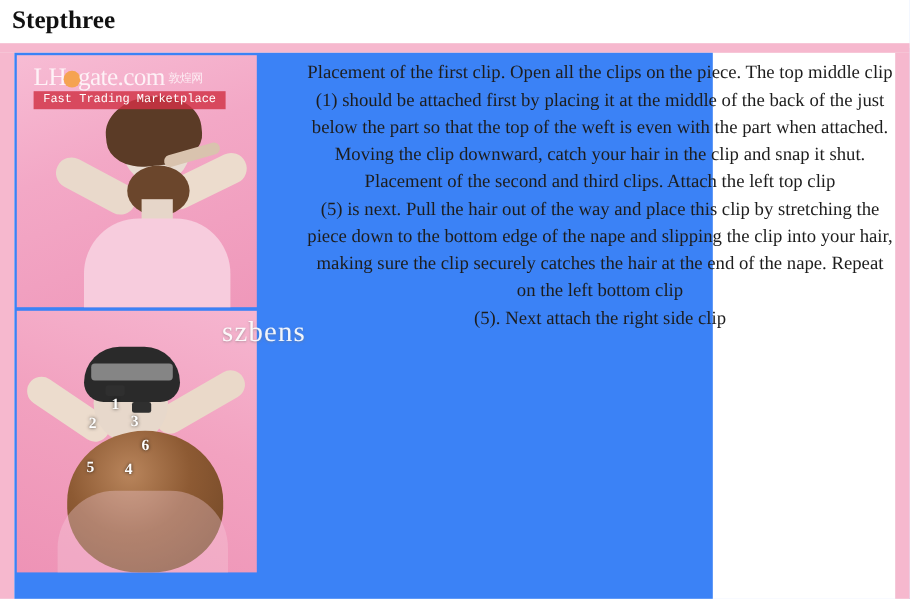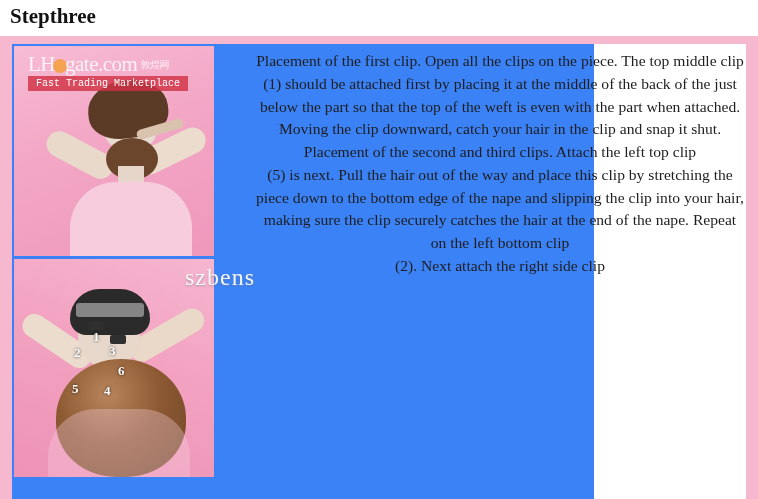--- a/index.html
+++ b/index.html
@@ -369,17 +369,17 @@
         <div class="clip-num" style="left:58px; top:122px;">5</div>
         <div class="clip-num" style="left:104px; top:104px;">6</div>
       </div>
 
       <div class="wm-center">szbens</div>
     </div>
 
     <div class="text-col">
       <p>Placement of the first clip. Open all the clips on the piece. The top middle clip (1) should be attached first by placing it at the middle of the back of the just below the part so that the top of the weft is even with the part when attached. Moving the clip downward, catch your hair in the clip and snap it shut. Placement of the second and third clips. Attach the left top clip</p>
       <p>(5) is next. Pull the hair out of the way and place this clip by stretching the piece down to the bottom edge of the nape and slipping the clip into your hair, making sure the clip securely catches the hair at the end of the nape. Repeat on the left bottom clip</p>
-      <p>(2). Next attach the right side clip</p>
+      <p>(5). Next attach the right side clip</p>
     </div>
 
   </div>
 </div>
 
 </body></html>

